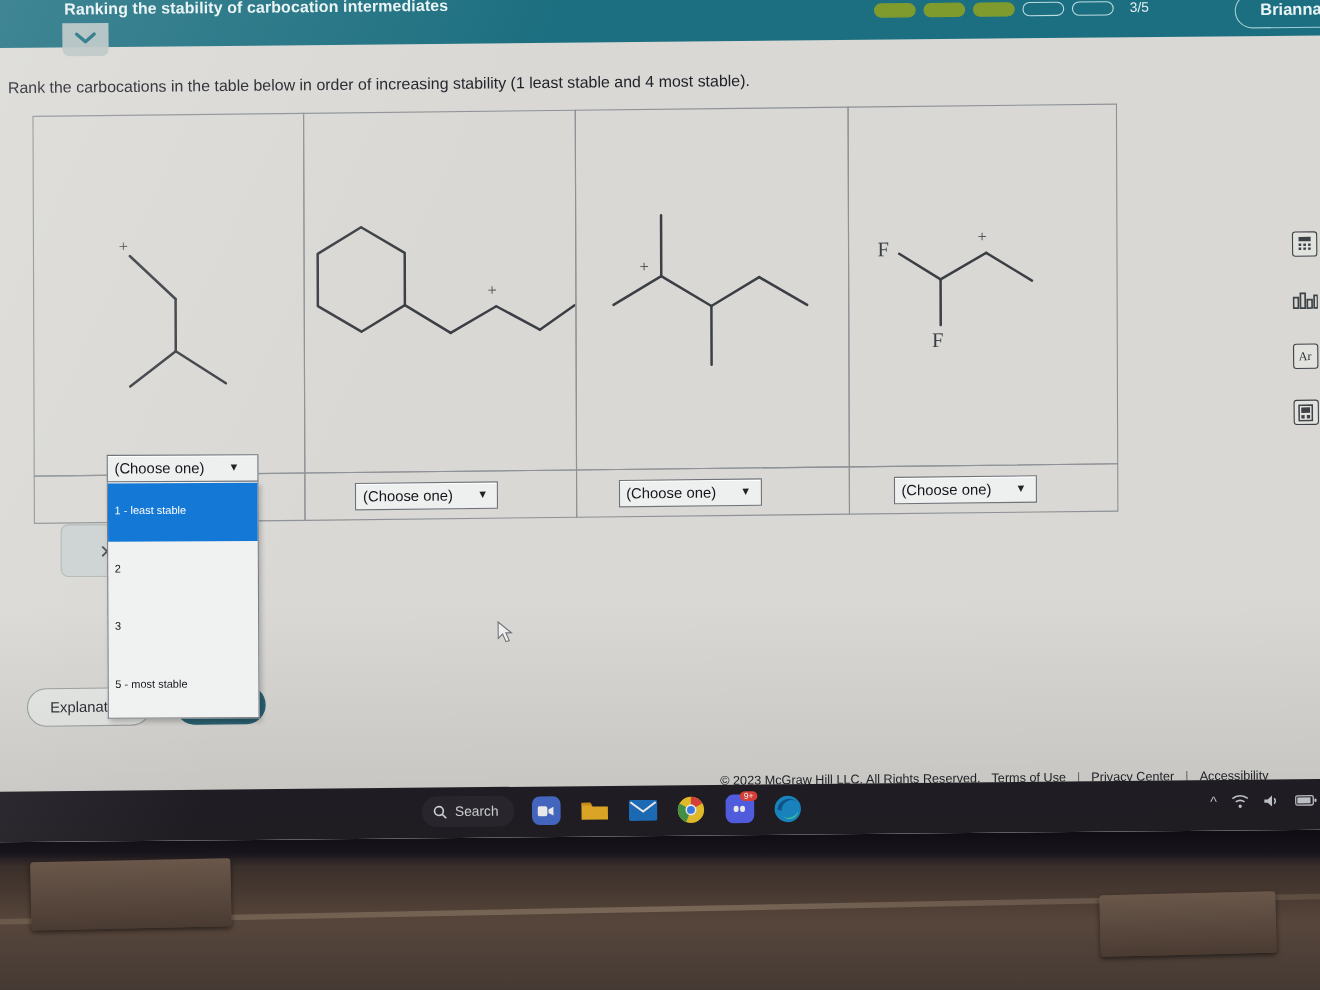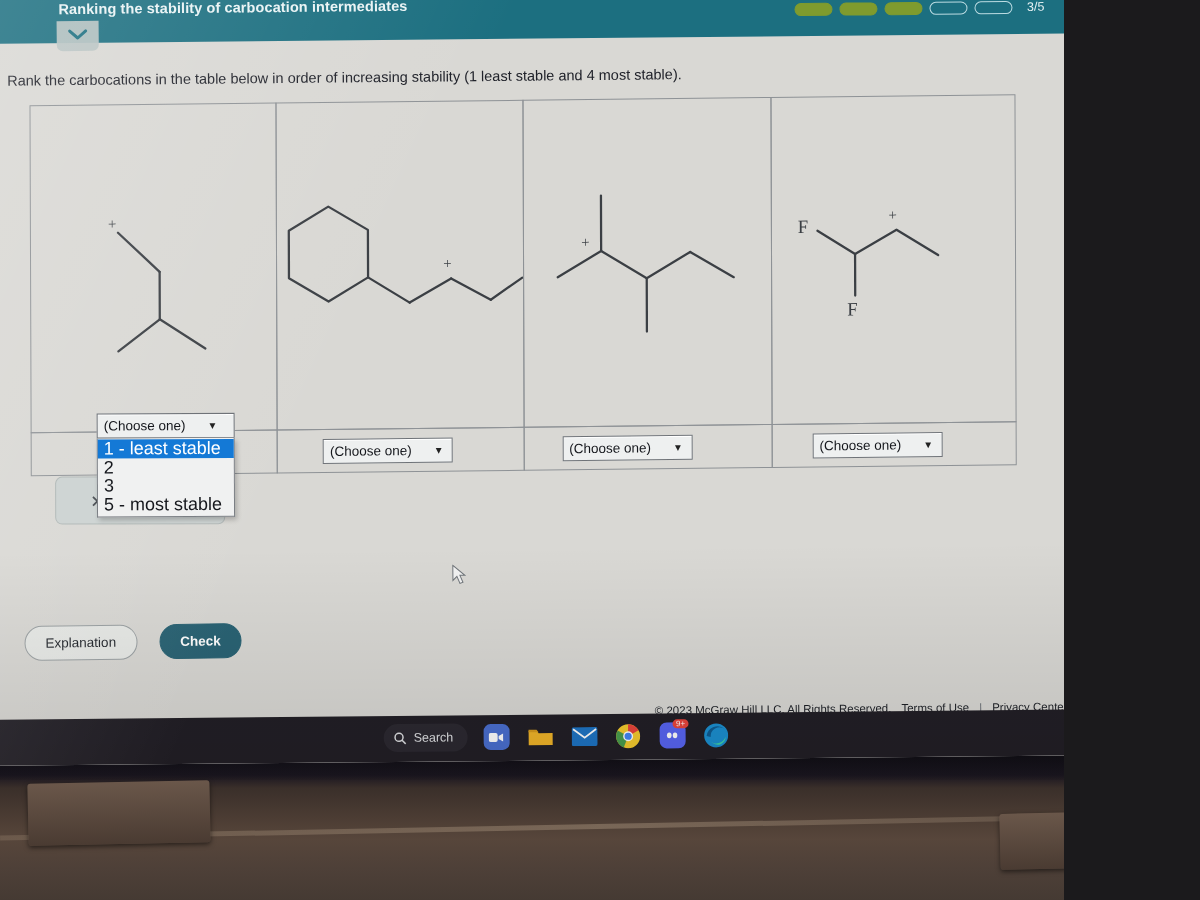--- a/index.html
+++ b/index.html
@@ -1,21 +1,21 @@
 <!DOCTYPE html>
 <html><head>
 <meta charset="utf-8">
 <style>
   * { box-sizing: border-box; margin: 0; padding: 0; }
   html, body {
     width: 1200px; height: 900px; overflow: hidden;
     font-family: "Liberation Sans", sans-serif;
     background: #1b1a1c;
   }
-  #stage { position: relative; width: 1064px; height: 900px; overflow: hidden; }
+  #stage { position: relative; width: 1200px; height: 900px; overflow: hidden; }
 
   
   .desk {
     position: absolute; left: 0; top: 740px; width: 1200px; height: 160px;
     background: linear-gradient(180deg, #131218 0%, #1a1620 22%, #3a2f2a 30%,
                 #4b3c33 48%, #57463b 62%, #4e4038 80%, #453a33 100%);
   }
   .desk-shadow {
     position: absolute; left: 0; top: 740px; width: 1200px; height: 40px;
     background: linear-gradient(180deg, rgba(10,9,14,.95), rgba(25,20,26,.2));
@@ -110,21 +110,21 @@
   
   .dd-open {
     position: absolute; left: 104px; top: 415px; width: 138px; z-index: 40;
     transform: rotate(0.3deg);
   }
   .dd-open .select { margin-left: 0; width: 138px; }
   .dd-list {
     background: #f0f1f1; border: 1.2px solid #7b7f84; border-top: none;
     padding: 1px 0 3px 0; box-shadow: 2px 3px 5px rgba(0,0,0,.22);
   }
-  .dd-item { font-size: 18px; color: #16181d; padding: 1px 6px; line-height: 16.5px; }
+  .dd-item { font-size: 10px; color: #16181d; padding: 18px 6px; line-height: 16.5px; }
   .dd-item.sel { background: #1479d6; color: #fff; }
 
   
   .mini-toolbar {
     position: absolute; left: 62px; top: 478px; width: 170px; height: 48px;
     background: #cfd5d4; border: 1px solid #b3bbba; border-radius: 7px;
     transform: rotate(0.4deg); z-index: 20; opacity: .95;
   }
   .mini-toolbar .x  { position: absolute; left: 34px; top: 14px; font-size: 17px; color: #4a4f54; }
   .mini-toolbar .u  { position: absolute; left: 112px; top: 14px; font-size: 16px; color: #8d9497; }

